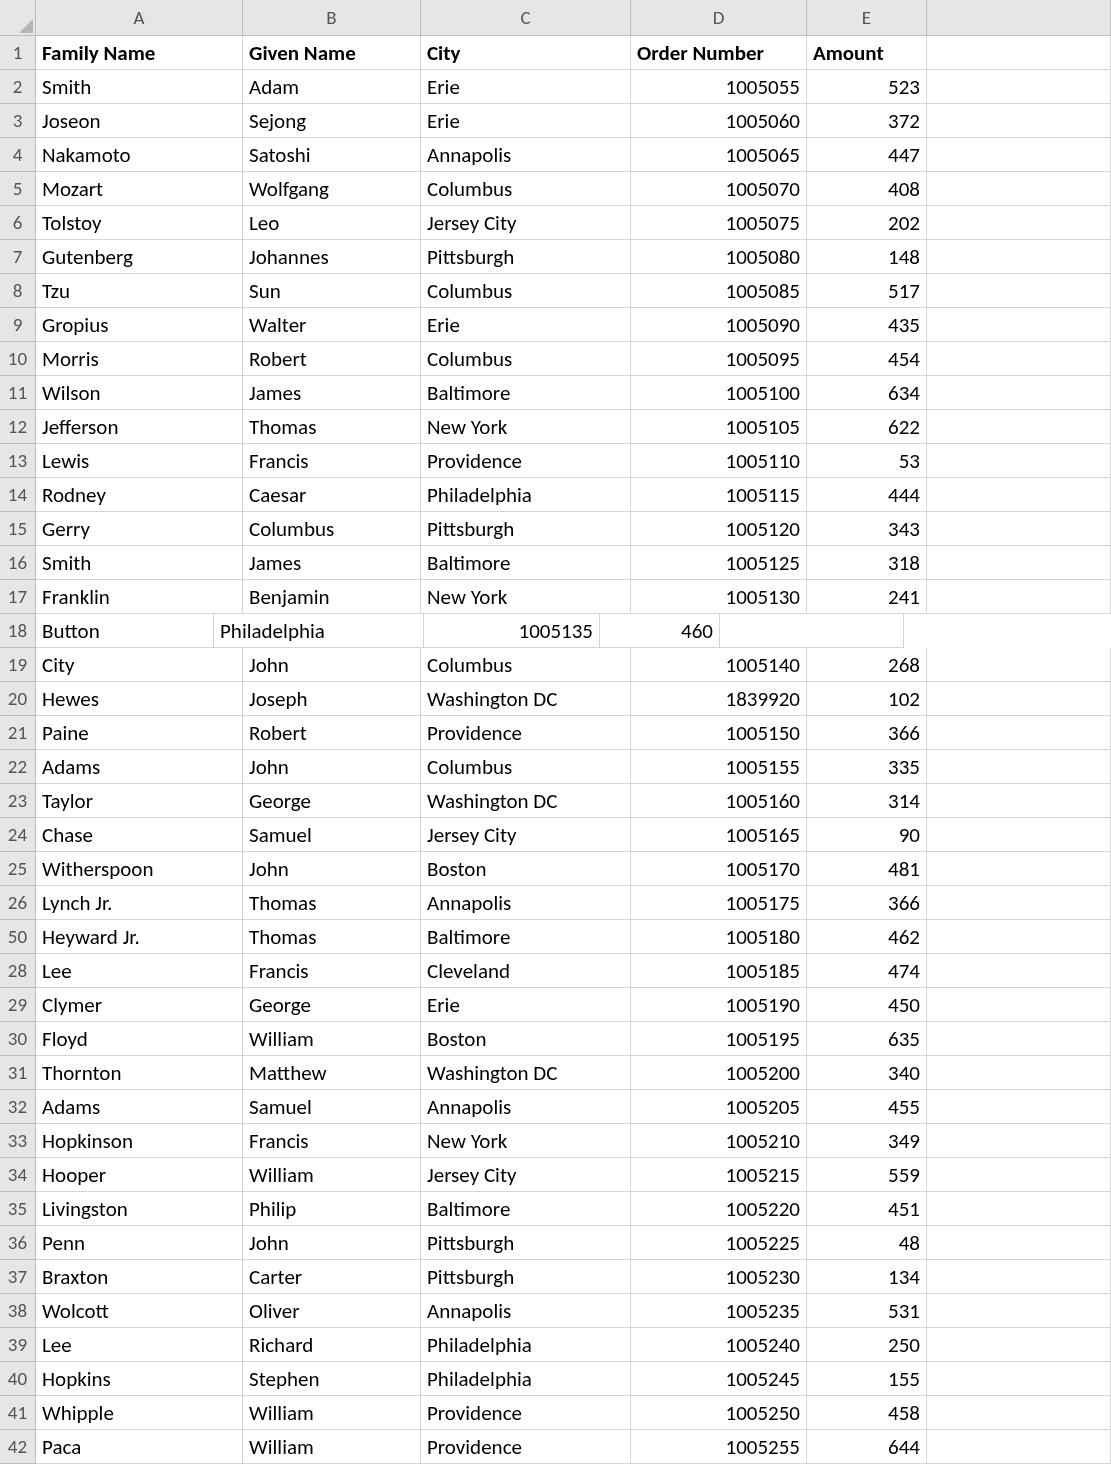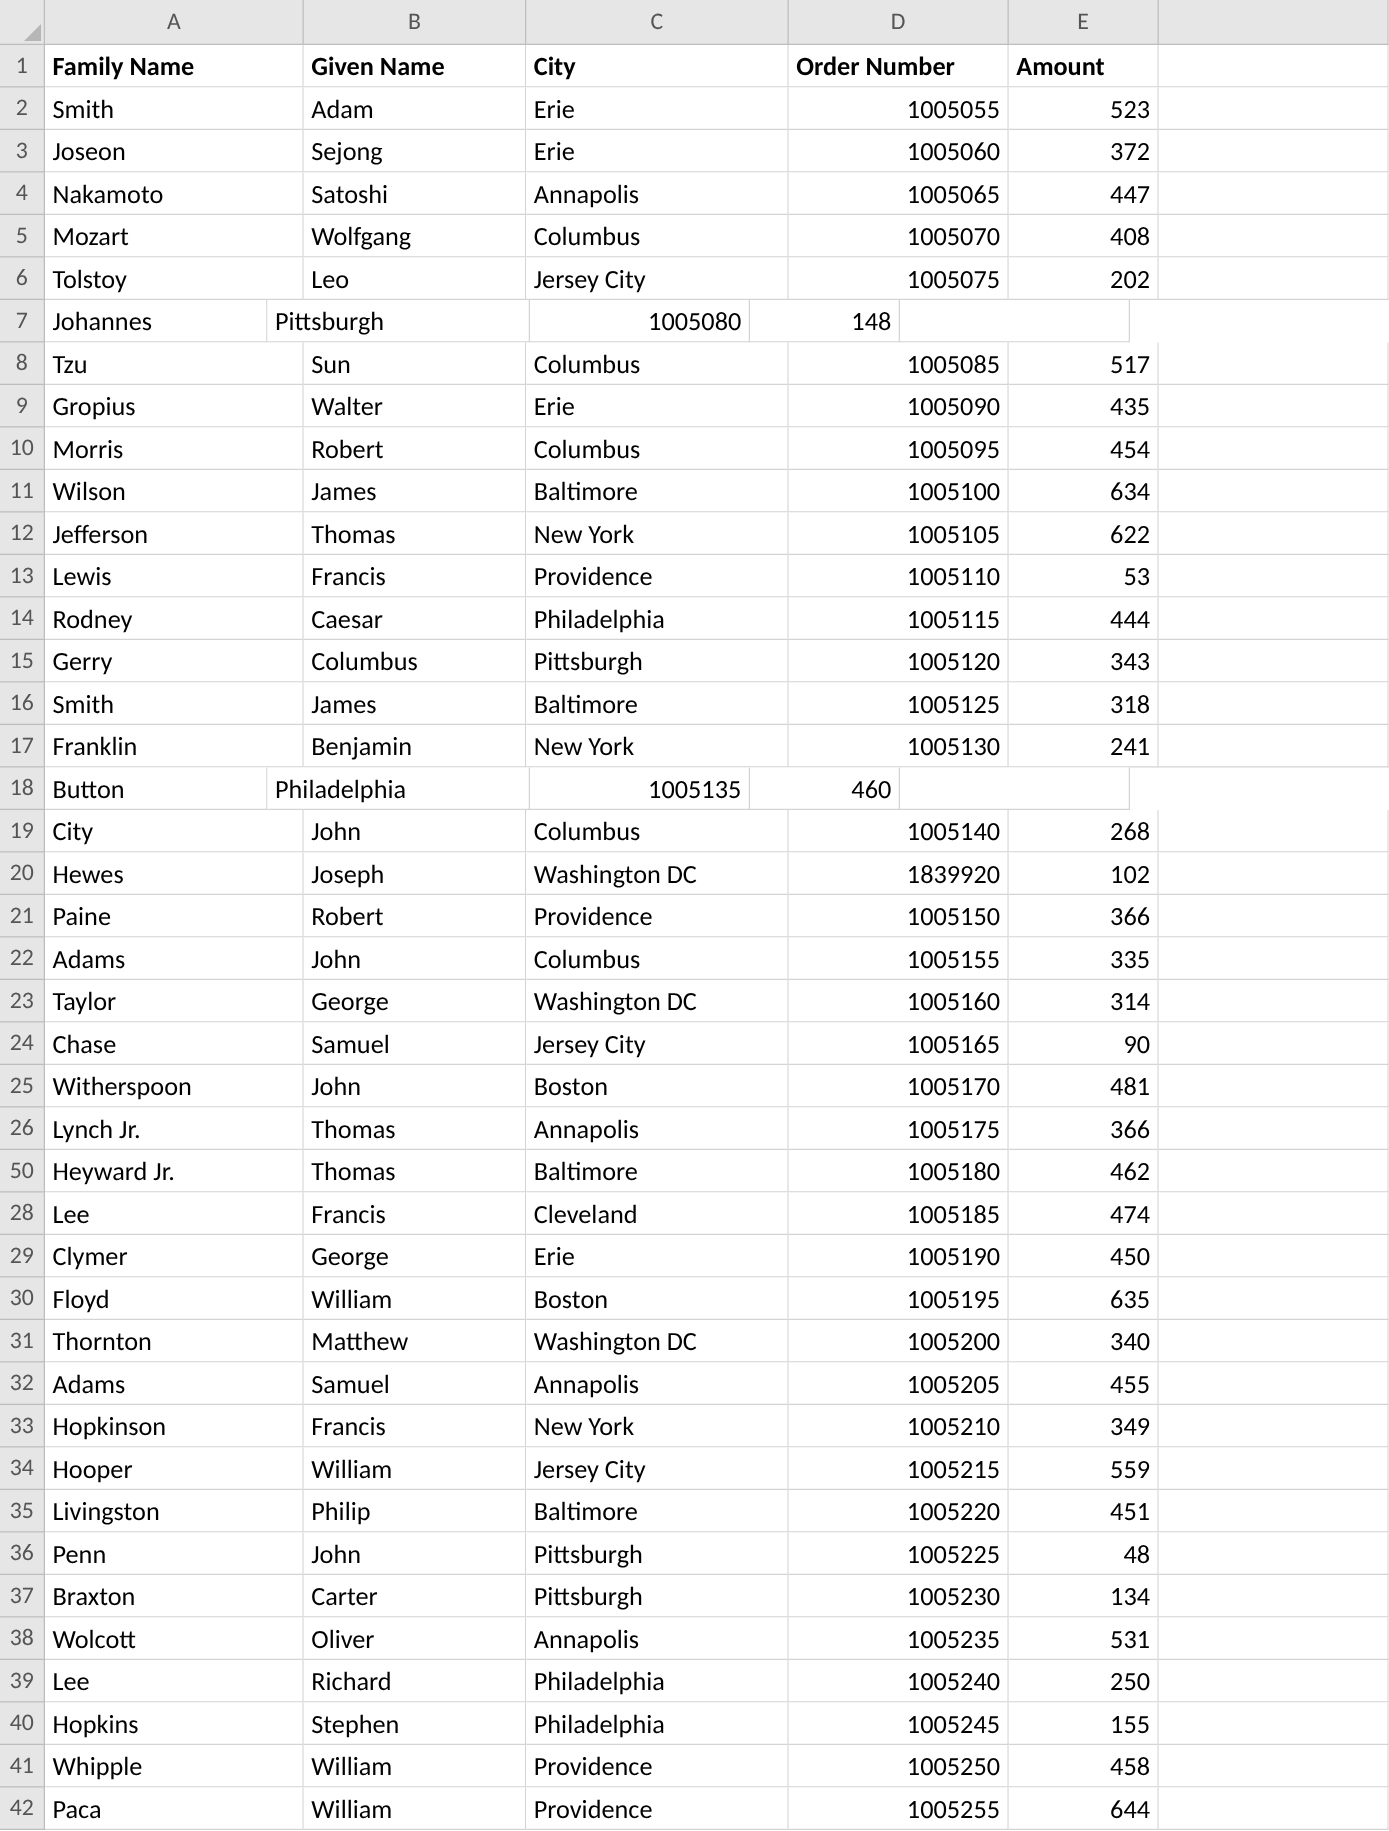--- a/index.html
+++ b/index.html
@@ -209,20 +209,21 @@
       </div>
       <div class="row">
         <div class="cell cA">Tolstoy</div>
         <div class="cell cB">Leo</div>
         <div class="cell cC">Jersey City</div>
         <div class="cell cD num">1005075</div>
         <div class="cell cE num">202</div>
         <div class="cell cF"></div>
       </div>
       <div class="row">
+        <div class="cell cA">Gutenberg</div>
         <div class="cell cB">Johannes</div>
         <div class="cell cC">Pittsburgh</div>
         <div class="cell cD num">1005080</div>
         <div class="cell cE num">148</div>
         <div class="cell cF"></div>
       </div>
       <div class="row">
         <div class="cell cA">Tzu</div>
         <div class="cell cB">Sun</div>
         <div class="cell cC">Columbus</div>

